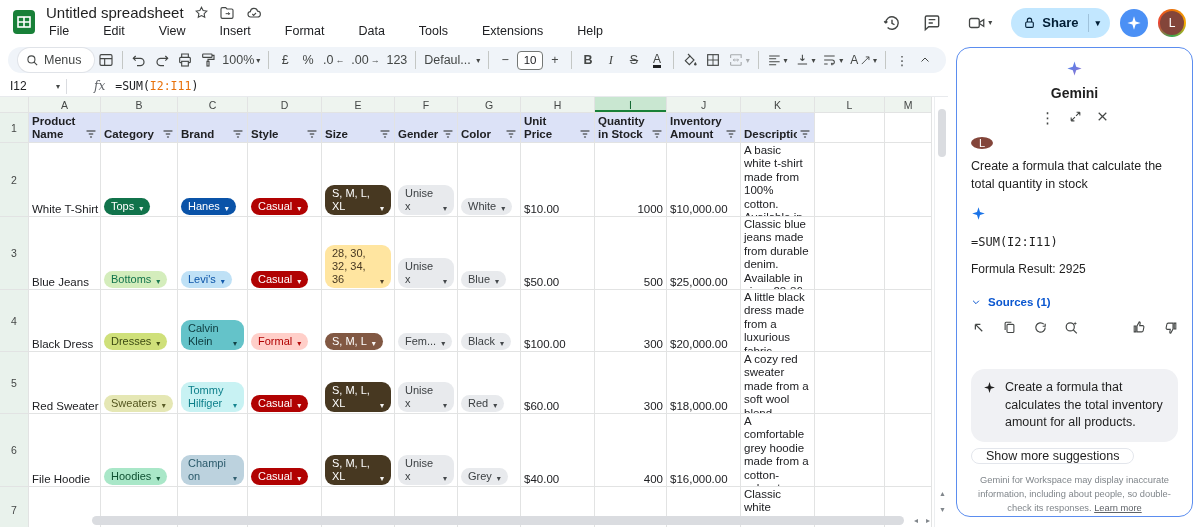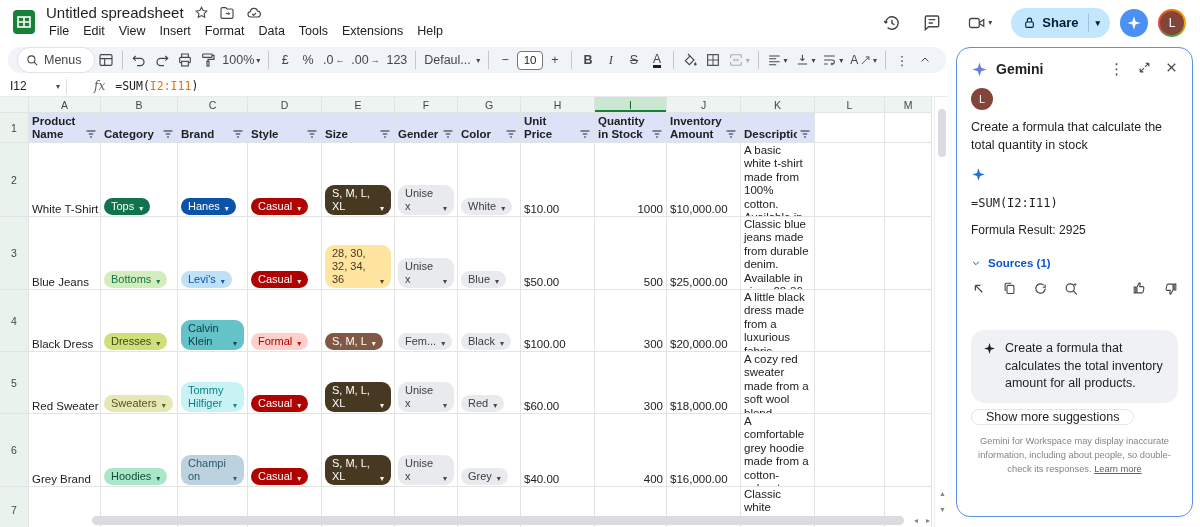--- a/index.html
+++ b/index.html
@@ -6,21 +6,21 @@
   *{box-sizing:border-box;}
   #app{position:relative;width:1200px;height:527px;overflow:hidden;background:#fff;
        font-family:"Liberation Sans",sans-serif;color:#1f1f1f;}
 
   
   #topbar{position:absolute;left:0;top:0;width:1200px;height:45px;background:#fff;}
   .logo{position:absolute;left:10px;top:8px;width:28px;height:28px;}
   .title-row{position:absolute;left:46px;top:4px;display:flex;align-items:center;gap:10px;}
   .doc-title{font-size:15px;color:#1f1f1f;}
   .title-ic{color:#444746;font-size:14px;display:flex;align-items:center;}
-  .menu-row{position:absolute;left:42px;top:22px;display:flex;}
+  .menu-row{position:absolute;left:42px;top:22px;display:flex;gap:20px;}
   .menu-item{font-size:12.5px;color:#202124;padding:2px 7px;border-radius:8px;cursor:default;}
   .tr-icons{position:absolute;right:0;top:0;height:45px;display:flex;align-items:center;gap:10px;padding-right:14px;}
   .round-ic{width:30px;height:30px;border-radius:50%;display:flex;align-items:center;justify-content:center;}
   .share-btn{height:30px;background:#c2e7ff;border-radius:16px;display:flex;align-items:center;color:#001d35;font-size:13px;font-weight:bold;}
   .share-main{display:flex;align-items:center;gap:6px;padding:0 10px 0 12px;}
   .share-caret{padding:0 10px 0 6px;border-left:1px solid rgba(0,29,53,.18);height:18px;display:flex;align-items:center;font-size:9px;}
   .gem-btn{width:28px;height:28px;border-radius:50%;background:#4b90f5;display:flex;align-items:center;justify-content:center;}
   .avatar{width:28px;height:28px;border-radius:50%;padding:2px;
           background:conic-gradient(#e8710a,#f9ab00,#34a853,#ea4335,#e8710a);}
   .avatar-inner{width:24px;height:24px;border-radius:50%;background:#83453a;color:#fff;font-size:12px;
@@ -76,21 +76,21 @@
   .vscroll{position:absolute;right:0;top:0;width:14px;height:430px;background:#fff;border-left:1px solid #eceef0;}
   .vthumb{position:absolute;left:3px;top:12px;width:8px;height:48px;border-radius:4px;background:#dadce0;}
   .varrow{position:absolute;left:4px;font-size:7px;color:#80868b;}
   .hscroll{position:absolute;left:92px;bottom:2px;width:812px;height:9px;border-radius:5px;background:#dadce0;}
   .harrows{position:absolute;right:18px;bottom:2px;font-size:8px;color:#80868b;display:flex;gap:8px;}
 
   
   #gemini{position:absolute;left:956px;top:47px;width:237px;height:470px;background:#fff;
           border:1.5px solid #5b8def;border-radius:14px;padding:12px 14px;display:flex;flex-direction:column;
           overflow:hidden;}
-  .gem-head{display:flex;align-items:center;gap:8px;}
+  .gem-head{display:flex;align-items:center;gap:8px;flex-direction:column;}
   .gem-title{font-size:14px;font-weight:bold;color:#1f1f1f;flex:1;}
   .gem-head-ic{display:flex;align-items:center;gap:14px;color:#444746;}
   .g-avatar{width:22px;height:22px;border-radius:50%;background:#83453a;color:#fff;font-size:11px;
             display:flex;align-items:center;justify-content:center;margin-top:10px;}
   .g-user-msg{font-size:12.5px;line-height:1.45;margin-top:8px;color:#1f1f1f;}
   .g-sparkle{margin-top:13px;}
   .g-formula{font-family:"DejaVu Sans Mono",monospace;font-size:12px;margin-top:10px;color:#1f1f1f;}
   .g-result{font-size:12px;margin-top:13px;color:#1f1f1f;}
   .g-sources{display:flex;align-items:center;gap:7px;margin-top:20px;color:#0b57d0;font-size:11.5px;font-weight:bold;}
   .g-actions{display:flex;align-items:center;gap:16px;margin-top:12px;color:#444746;}
@@ -597,21 +597,21 @@
           </div>
           <div class="gc">$60.00</div>
           <div class="gc ar">300</div>
           <div class="gc">$18,000.00</div>
           <div class="gc wrap">A cozy red sweater made from a soft wool blend. Available in sizes S-XL.</div>
           <div class="gc"></div>
           <div class="gc"></div>
         </div>
         <div class="grid-row" style="grid-template-columns: 29px 72px 77px 70px 74px 73px 63px 63px 74px 72px 74px 74px 70px 47px; height: 73px;">
           <div class="gc rowhead">6</div>
-          <div class="gc">Grey Brand</div>
+          <div class="gc">File Hoodie</div>
           <div class="gc">
             <span class="chip" style="background: rgb(169, 231, 200); color: rgb(15, 81, 50);">
               <span>Hoodies</span>
               <span class="arr">▾</span>
             </span>
           </div>
           <div class="gc">
             <span class="chip" style="background: rgb(188, 210, 222); color: rgb(43, 90, 107);">
               <span>Champion</span>
               <span class="arr">▾</span>

